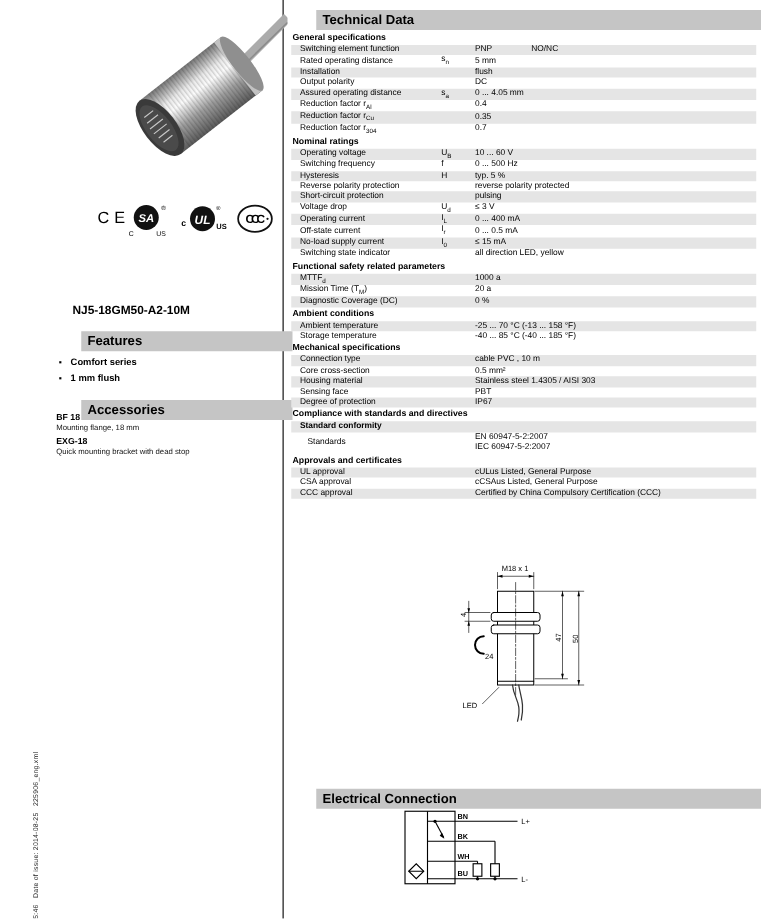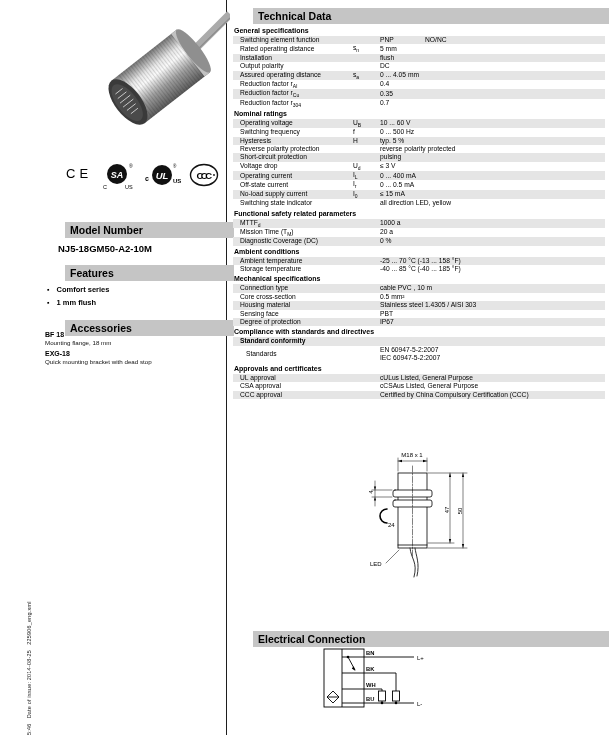--- a/index.html
+++ b/index.html
@@ -8,21 +8,21 @@
   .vrule{position:absolute;left:226px;top:0;width:1px;height:735px;background:#1e1e1e;}
   .sidenote{position:absolute;left:26px;top:735px;transform:rotate(-90deg);transform-origin:left top;
             font-size:5.5px;color:#222;white-space:pre;letter-spacing:0.2px;}
   .bar{position:absolute;height:16px;line-height:16px;background:#c5c5c5;font-weight:bold;
        font-size:10.5px;padding-left:5px;box-sizing:border-box;margin-left:20px;}
   .bar.left{left:45px;width:169px;}
   .bar.right{left:233px;width:372px;}
   
   .photo{position:absolute;left:58px;top:6px;}
   .certs{position:absolute;left:55px;top:160px;width:165px;height:32px;}
-  .ce{position:absolute;left:11px;top:6px;font-size:13px;letter-spacing:4px;font-weight:400;}
+  .ce{position:absolute;left:23px;top:6px;font-size:13px;letter-spacing:4px;font-weight:400;}
   .certsvg{position:absolute;top:0;}
   .modelval{position:absolute;left:45px;top:243px;font-size:9.5px;font-weight:bold;padding-left:13px;}
   .featlist{position:absolute;left:47px;top:283px;font-size:7.5px;font-weight:bold;}
   .feat{display:flex;align-items:center;height:13px;text-align:center;}
   .feat .sq::before{content:"▪";font-size:7px;margin-right:7px;}
   .acclist{position:absolute;left:45px;top:328px;}
   .accname{font-size:7px;font-weight:bold;line-height:8px;margin-top:3px;}
   .accdesc{font-size:6.2px;line-height:7.5px;color:#111;}
   
   .tech{position:absolute;left:233px;top:25px;width:372px;}
@@ -101,21 +101,20 @@
       <text x="32" y="23" font-size="6" font-weight="bold">US</text>
       <text x="32" y="8" font-size="4.5">®</text>
     </svg>
     <svg class="certsvg" style="left:132px" width="34" height="32" viewBox="0 0 34 32">
       <ellipse cx="17" cy="15" rx="13.5" ry="10.5" fill="none" stroke="#111" stroke-width="1.4"></ellipse>
       <text x="16" y="18.5" text-anchor="middle" font-size="9.5" font-weight="bold" letter-spacing="-2.5">CCC</text>
       <circle cx="27" cy="15" r="0.9" fill="#111"></circle>
     </svg>
   </div>
 
-  <div class="bar left" style="top:222px">Model Number</div>
   <div class="modelval">NJ5-18GM50-A2-10M</div>
 
   <div class="bar left" style="top:265px">Features</div>
   <div class="featlist">
     <div class="feat">
         <span class="sq"></span>
         <span>Comfort series</span>
       </div>
     <div class="feat">
         <span class="sq"></span>

